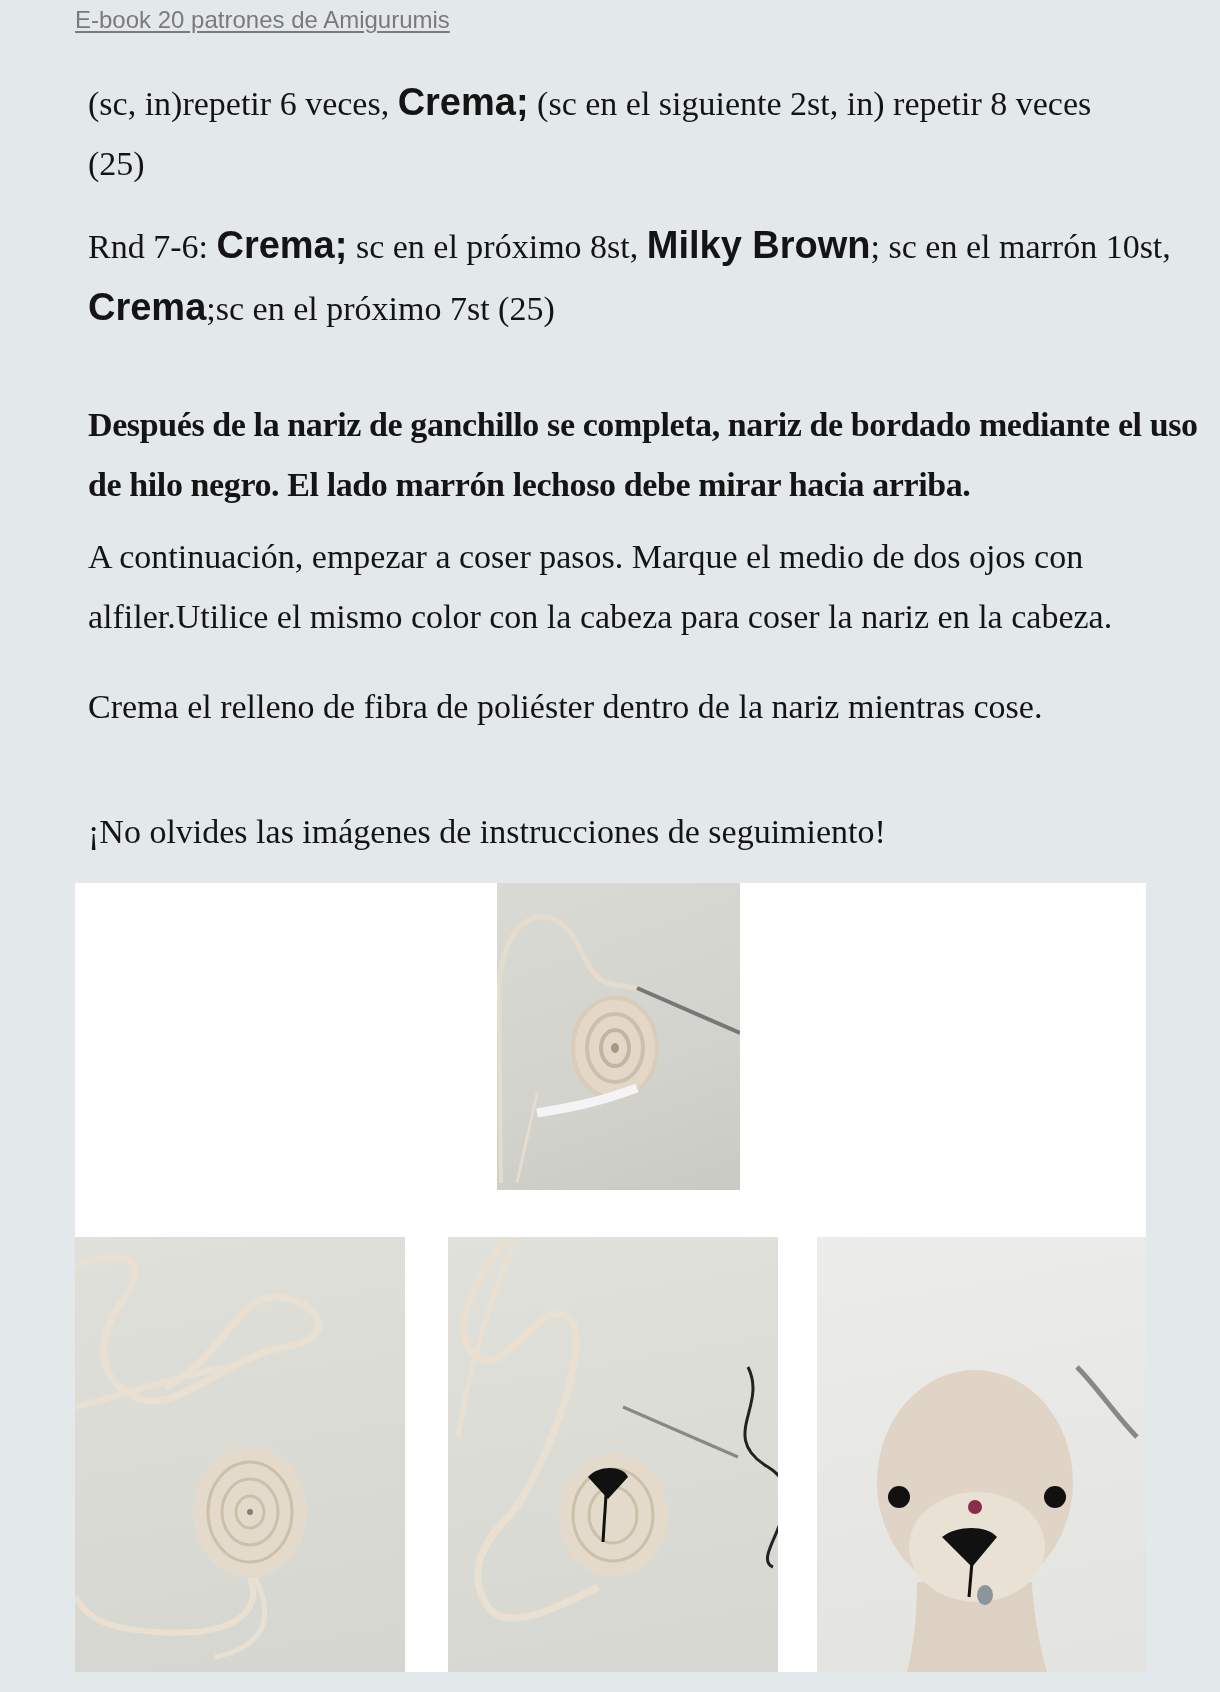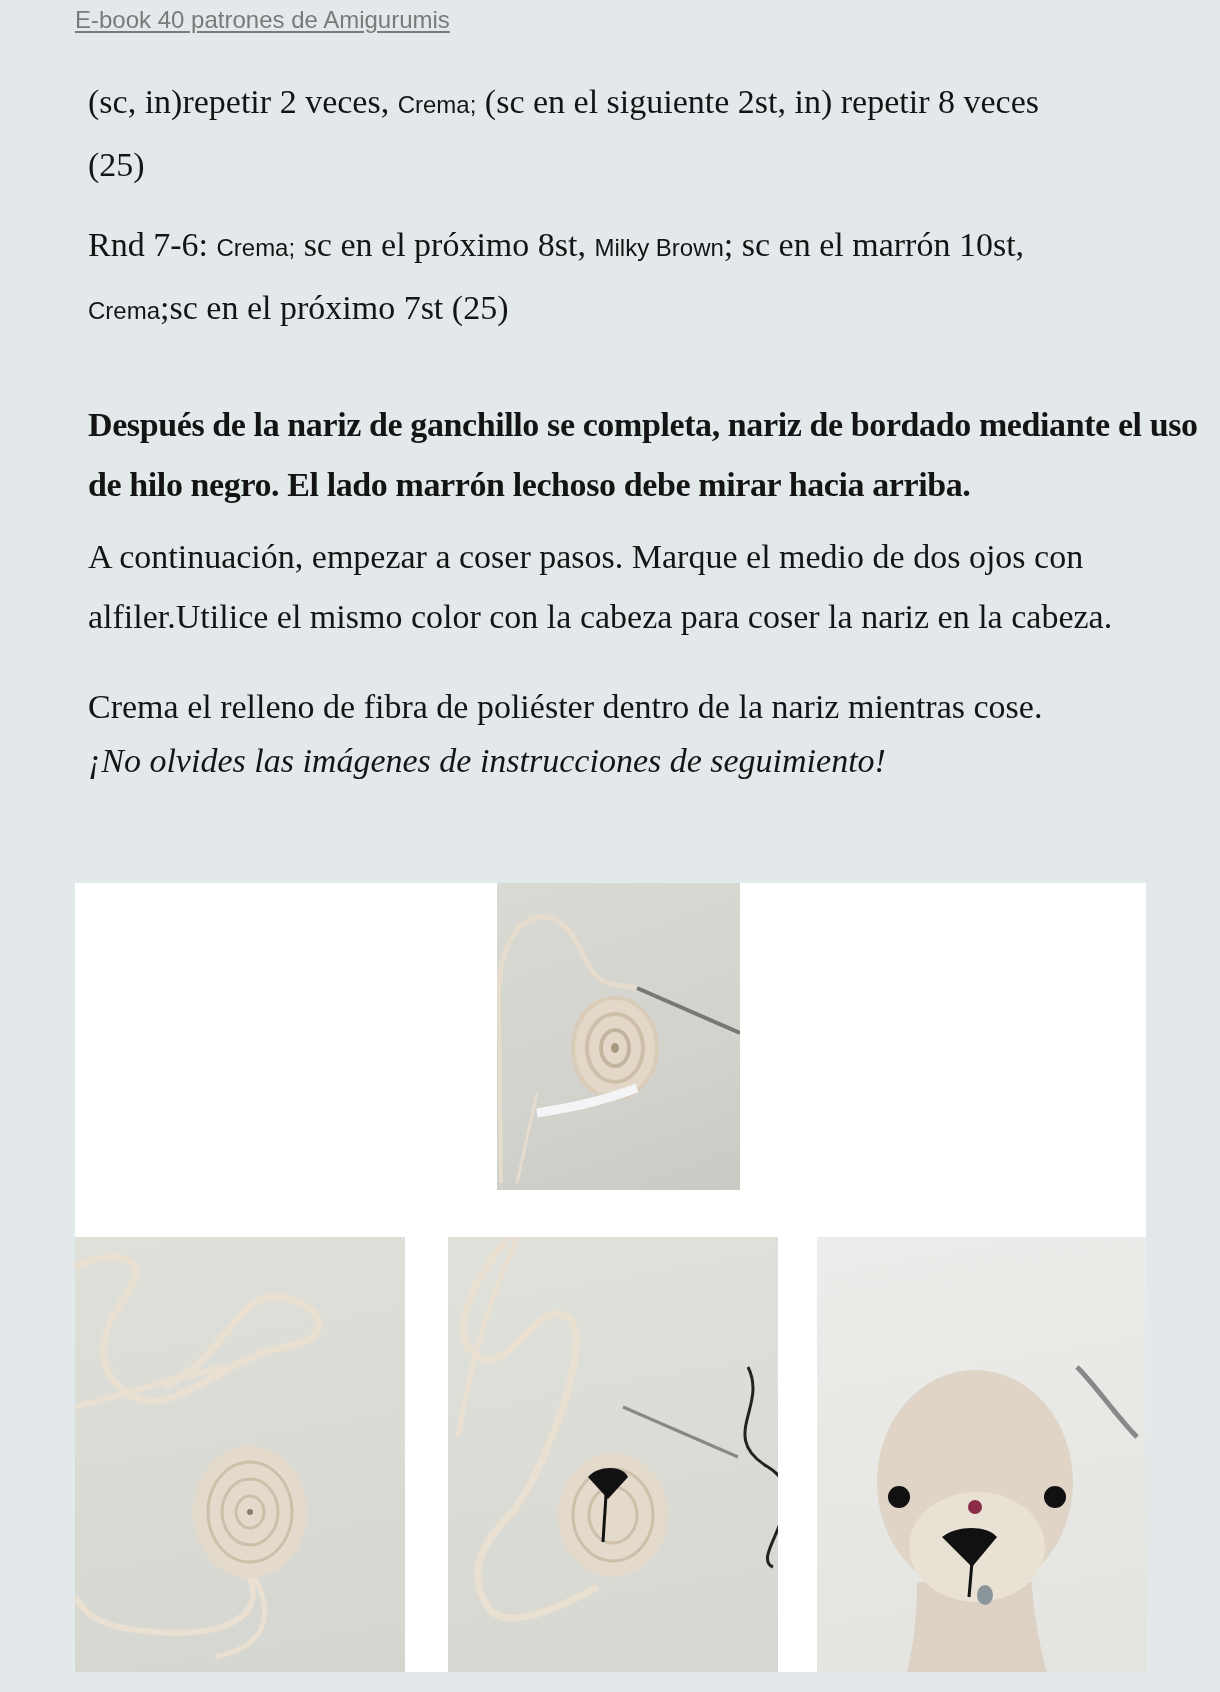--- a/index.html
+++ b/index.html
@@ -17,28 +17,28 @@
       text-decoration: underline; text-underline-offset: 3px;
     }
     .para {
       position: absolute; left: 88px; width: 1120px;
       font-family: "Liberation Serif", serif;
       font-size: 34px; line-height: 60px; margin: 0;
       color: #141414;
     }
     .para b {
       font-family: "Liberation Sans", sans-serif;
-      font-weight: normal; font-size: 24px;
+      font-weight: bold; font-size: 38px;
     }
     .p1 { top: 72px; }
     .p2 { top: 215px; }
     .p3 { top: 395px; letter-spacing: -0.4px; font-weight: bold; }
     .p4 { top: 527px; }
     .p5 { top: 677px; }
-    .p6 { top: 731px; font-style: italic; }
+    .p6 { top: 802px; }
 
     .image-panel {
       position: absolute; left: 75px; top: 883px;
       width: 1071px; height: 789px; background: #ffffff;
     }
     .photo {
       position: absolute; background: #dcdcd6; overflow: hidden;
     }
     .photo-top { left: 422px; top: 0; width: 243px; height: 307px;
       background: linear-gradient(160deg, #d9dad3 0%, #d2d3cc 60%, #c9cac3 100%); }
@@ -46,23 +46,23 @@
       background: linear-gradient(170deg, #dfe0da 0%, #d5d6d0 100%); }
     .photo-b2 { left: 373px; top: 354px; width: 330px; height: 435px;
       background: linear-gradient(170deg, #e0e1db 0%, #d6d7d1 100%); }
     .photo-b3 { left: 742px; top: 354px; width: 329px; height: 435px;
       background: linear-gradient(170deg, #ecedea 0%, #e3e4e0 100%); }
     .photo svg { position: absolute; left: 0; top: 0; }
   </style>
 </head>
 <body>
 
-<a class="header-link">E-book 40 patrones de Amigurumis</a>
+<a class="header-link">E-book 20 patrones de Amigurumis</a>
 
-<p class="para p1"><span>(sc, in)repetir 2 veces, </span><b>Crema;</b><span> (sc en el siguiente 2st, in) repetir 8 veces</span><br><span>(25)</span></p>
+<p class="para p1"><span>(sc, in)repetir 6 veces, </span><b>Crema;</b><span> (sc en el siguiente 2st, in) repetir 8 veces</span><br><span>(25)</span></p>
 
 <p class="para p2"><span>Rnd 7-6: </span><b>Crema;</b><span> sc en el próximo 8st, </span><b>Milky Brown</b><span>; sc en el marrón 10st,</span><br><b>Crema</b><span>;sc en el próximo 7st (25)</span></p>
 
 <p class="para p3">Después de la nariz de ganchillo se completa, nariz de bordado mediante el uso de hilo negro. El lado marrón lechoso debe mirar hacia arriba.</p>
 <p class="para p4">A continuación, empezar a coser pasos. Marque el medio de dos ojos con alfiler.Utilice el mismo color con la cabeza para coser la nariz en la cabeza.</p>
 <p class="para p5">Crema el relleno de fibra de poliéster dentro de la nariz mientras cose.</p>
 <p class="para p6">¡No olvides las imágenes de instrucciones de seguimiento!</p>
 
 <div class="image-panel">
 

